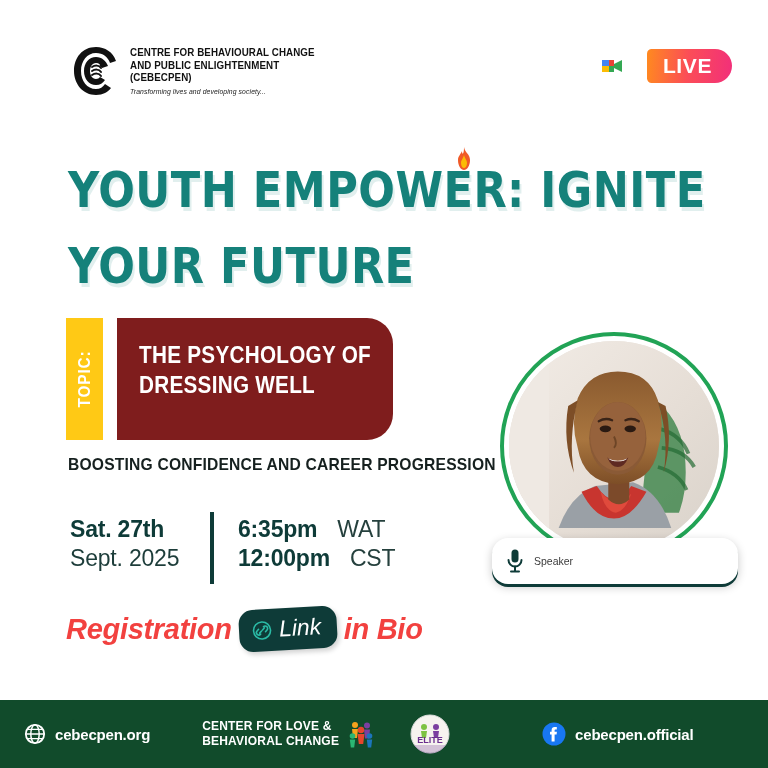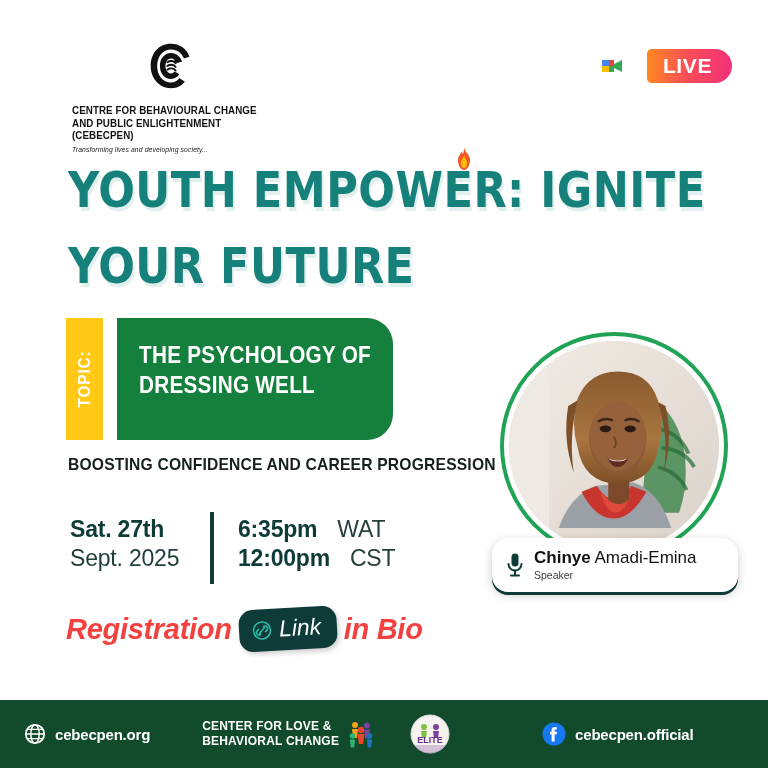--- a/index.html
+++ b/index.html
@@ -14,21 +14,21 @@
     width: 768px; height: 768px;
     background: #ffffff;
   }
 
   
   .header {
     position: absolute; top: 40px; left: 0; width: 768px; height: 70px;
   }
   .brand {
     position: absolute; left: 72px; top: 2px;
-    display: flex; align-items: center; gap: 10px; flex-direction: column;
+    display: flex; align-items: flex-end; gap: 10px;
   }
   .brand-mark { width: 48px; height: 52px; flex: 0 0 48px; }
   .brand-text { padding-top: 4px; }
   .brand-line {
     font-family: "Liberation Sans Narrow", "Liberation Sans", sans-serif;
     font-weight: 700; font-size: 10.5px; letter-spacing: .1px;
     color: #111111; line-height: 12.5px; text-transform: uppercase;
     transform: scaleX(.93); transform-origin: left center;
     white-space: nowrap;
   }
@@ -83,21 +83,21 @@
     position: relative; z-index: 2;
   }
   .topic-tab span {
     transform: rotate(-90deg);
     font-family: "Liberation Sans Narrow", "Liberation Sans", sans-serif;
     font-weight: 700; font-size: 17px; letter-spacing: 1px;
     color: #ffffff; white-space: nowrap;
     transform: rotate(-90deg) scaleX(.9);
   }
   .topic-box {
-    width: 276px; background: #15803d;
+    width: 276px; background: #7f1d1d;
     border-radius: 0 26px 26px 0;
     padding: 22px 24px 0 22px;
     margin-left: 14px;
   }
   .topic-text {
     font-family: "Liberation Sans Narrow", "Liberation Sans", sans-serif;
     font-weight: 700; font-size: 23px; line-height: 30px;
     color: #ffffff; text-transform: uppercase; letter-spacing: .3px;
     transform: scaleX(.9); transform-origin: left top;
     white-space: nowrap;
@@ -331,24 +331,20 @@
         </svg>
       </div>
     </div>
     <div class="name-card">
       <svg class="mic-icon" viewBox="0 0 18 26">
         <rect x="5.5" y="1.5" width="7" height="13" rx="3.5" fill="#0E3B38"></rect>
         <path d="M2.5 12 a6.5 6.5 0 0 0 13 0" stroke="#0E3B38" stroke-width="2" fill="none" stroke-linecap="round"></path>
         <path d="M9 18.5 v5 M5 23.5 h8" stroke="#0E3B38" stroke-width="2" stroke-linecap="round"></path>
       </svg>
       <div>
-        <div class="name-main">
-          <b>Chinye</b>
-          <span>Amadi-Emina</span>
-        </div>
         <div class="name-role">Speaker</div>
       </div>
     </div>
   </div>
 
   <div class="footer">
     <div class="footer-inner">
       <div class="f-item">
         <svg class="globe-icon" viewBox="0 0 22 22">
           <circle cx="11" cy="11" r="9.2" fill="none" stroke="#fff" stroke-width="1.8"></circle>

